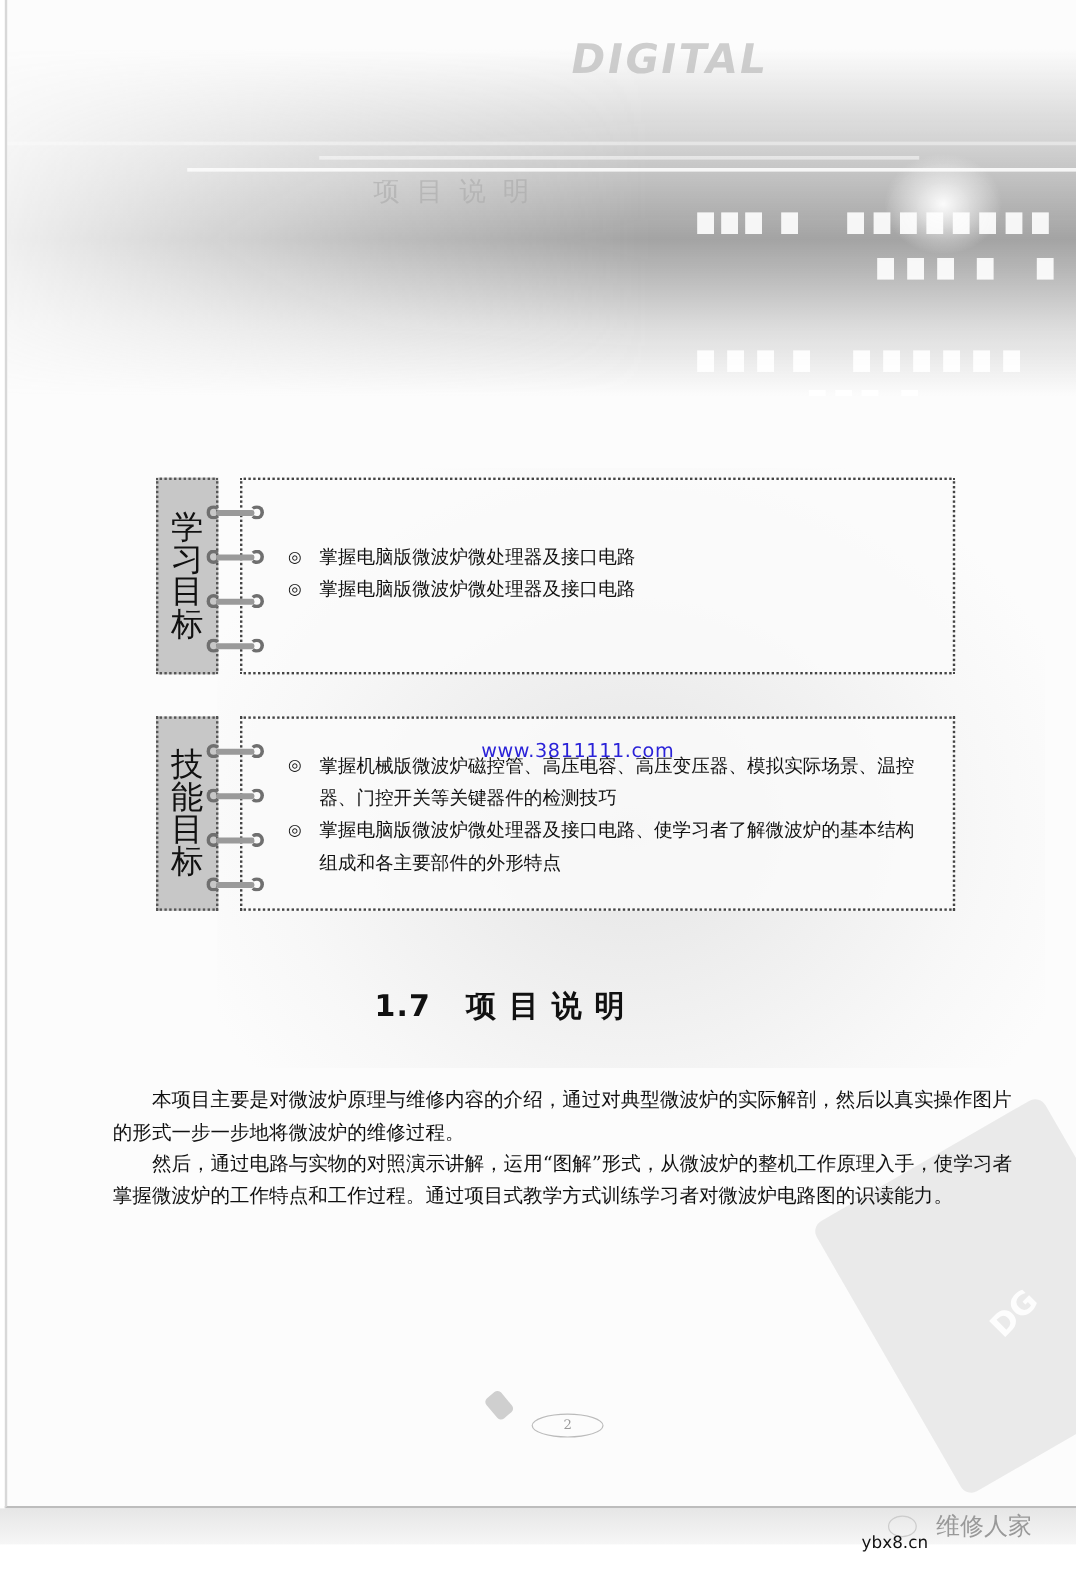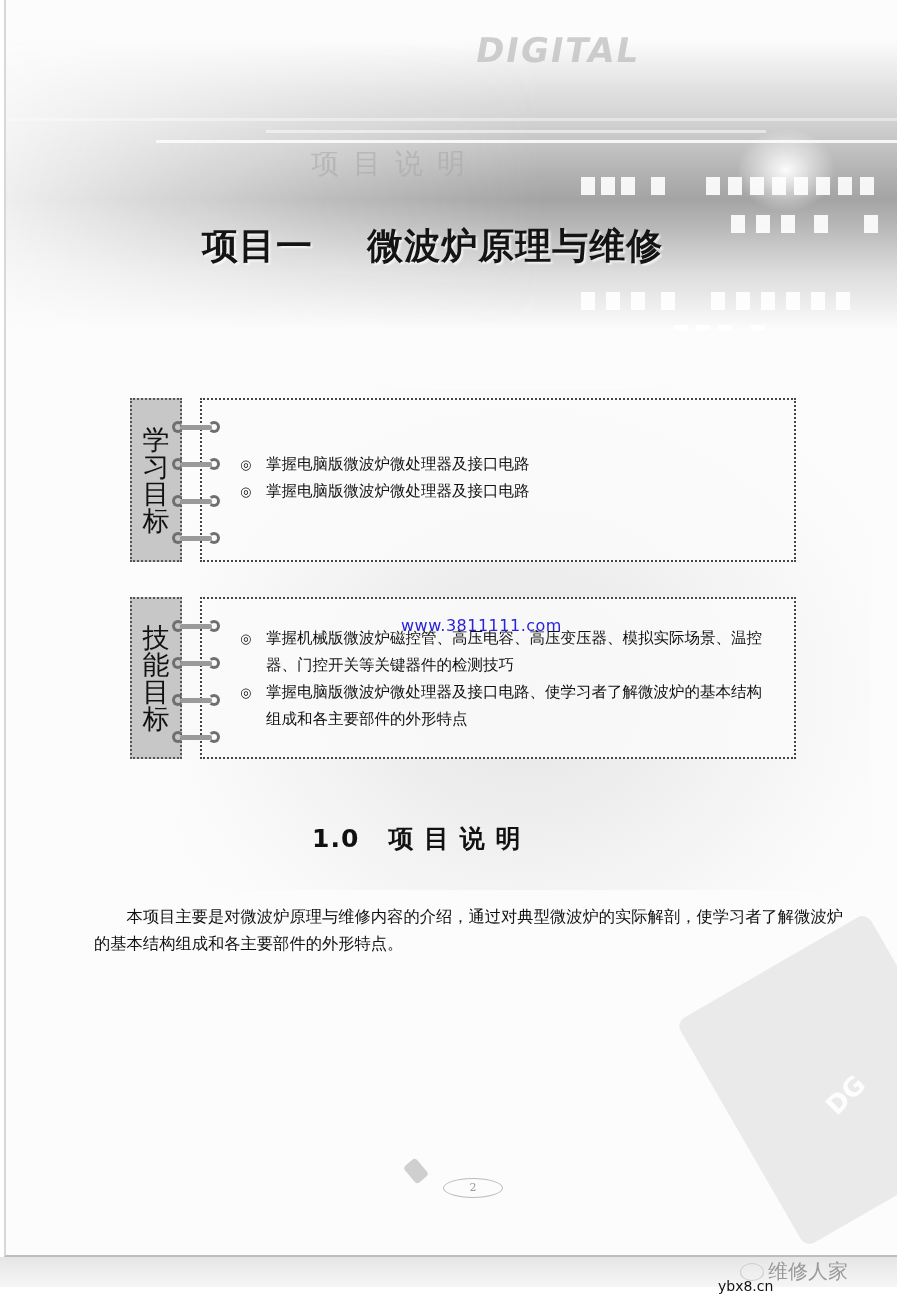--- a/index.html
+++ b/index.html
@@ -28,21 +28,21 @@
     .banner .streak { position: absolute; height: 3px; background: rgba(255,255,255,0.85); }
     .banner .win {
       position: absolute; width: 14px; height: 18px; background: rgba(255,255,255,0.9);
     }
     .banner-deco {
       position: absolute; left: 470px; top: 30px; font-family: "DejaVu Sans", sans-serif;
       font-size: 34px; font-weight: bold; color: #bbb; letter-spacing: 2px;
       transform: skewX(-10deg); opacity: 0.7;
     }
     .banner-sub {
-      position: absolute; left: 305px; top: 145px; font-size: 28px; color: #aaa;
+      position: absolute; left: 305px; top: 145px; font-size: 22px; color: #aaa;
       letter-spacing: 14px; opacity: 0.6;
     }
     .chapter-title {
       position: absolute; left: 196px; top: 222px;
       font-family: "DejaVu Sans", sans-serif; font-weight: bold;
       font-size: 36px; color: #141414; letter-spacing: 1px;
       text-shadow: 2px 2px 2px rgba(255,255,255,0.7);
       white-space: pre;
     }
     
@@ -113,21 +113,21 @@
     .page-number-deco {
       position: absolute; left: 402px; top: 1160px; width: 16px; height: 22px; background: #cfcfcf;
       transform: rotate(-40deg); border-radius: 4px;
     }
     .footer-strip {
       position: absolute; left: 0; top: 1257px; width: 897px; height: 30px;
       background: linear-gradient(180deg, #e6e6e6, #f6f6f6);
     }
     .wechat-mark {
       position: absolute; left: 740px; top: 1258px; display: flex; align-items: center;
-      font-family: "DejaVu Sans", sans-serif; font-size: 20px; color: #999;
+      font-family: "DejaVu Sans", sans-serif; font-size: 20px; color: #999; gap: 12px;
     }
     .wechat-icon { width: 22px; height: 16px; border: 1px solid #ccc; border-radius: 50%; margin-right: 4px; }
     .site-mark {
       position: absolute; left: 718px; top: 1278px; font-family: "DejaVu Sans", sans-serif;
       font-size: 14px; color: #111;
     }
   </style>
 </head>
 <body>
 
@@ -164,21 +164,20 @@
       <div class="win" style="left:780px;top:252px"></div>
     <div class="win" style="left:805px;top:252px"></div>
       <div class="win" style="left:830px;top:252px"></div>
     <div class="win" style="left:668px;top:285px"></div>
       <div class="win" style="left:690px;top:285px"></div>
     <div class="win" style="left:712px;top:285px"></div>
       <div class="win" style="left:745px;top:285px"></div>
   </div>
   <div class="banner-deco">DIGITAL</div>
   <div class="banner-sub">项目说明</div>
-  <div class="chapter-title">项目一    微波炉原理与维修</div>
 
   <div class="photo-bg"></div>
 
   <div class="goal" style="top:398px;height:164px;">
     <div class="tab">
       <span>学</span>
       <span>习</span>
       <span>目</span>
       <span>标</span>
     </div>
@@ -250,27 +249,28 @@
       </div>
       <div class="item">
         <span class="bullet">◎</span>
         <span>掌握电脑版微波炉微处理器及接口电路、使学习者了解微波炉的基本结构组成和各主要部件的外形特点</span>
       </div>
     </div>
   </div>
 
   <div class="watermark-url">www.3811111.com</div>
 
-  <div class="section-title">1.0   项 目 说 明</div>
+  <div class="section-title">1.7   项 目 说 明</div>
 
   <div class="side-deco"></div>
   <div class="side-deco-text">DG</div>
 
   <div class="body-text" style="top:904px;">
-    <p>本项目主要是对微波炉原理与维修内容的介绍，通过对典型微波炉的实际解剖，使学习者了解微波炉的基本结构组成和各主要部件的外形特点。</p>
+    <p>本项目主要是对微波炉原理与维修内容的介绍，通过对典型微波炉的实际解剖，然后以真实操作图片的形式一步一步地将微波炉的维修过程。</p>
+    <p>然后，通过电路与实物的对照演示讲解，运用“图解”形式，从微波炉的整机工作原理入手，使学习者掌握微波炉的工作特点和工作过程。通过项目式教学方式训练学习者对微波炉电路图的识读能力。</p>
   </div>
 
   <div class="page-number-deco"></div>
   <div class="page-number">2</div>
 </div>
 
 <div class="footer-strip"></div>
 <div class="wechat-mark">
   <span class="wechat-icon"></span>
   <span>维修人家</span>

